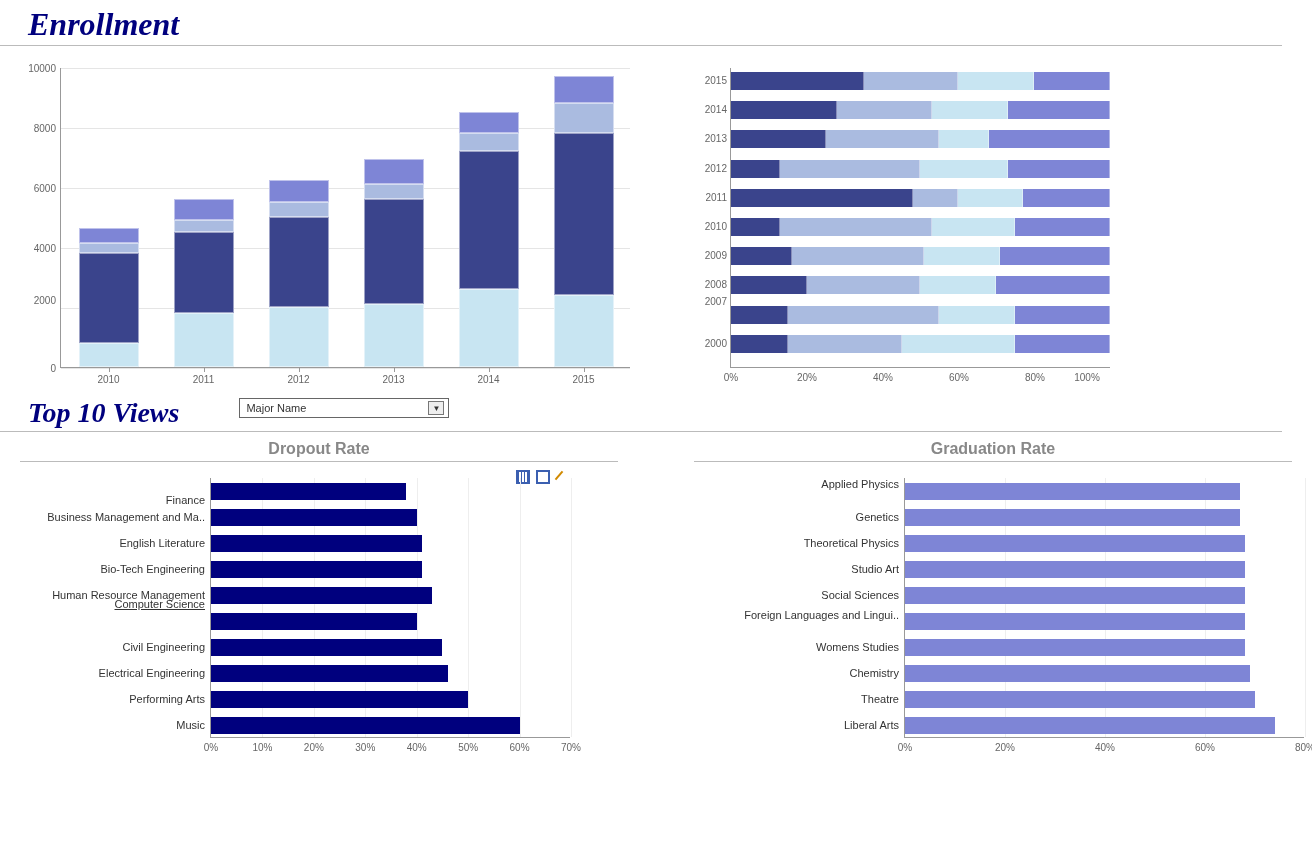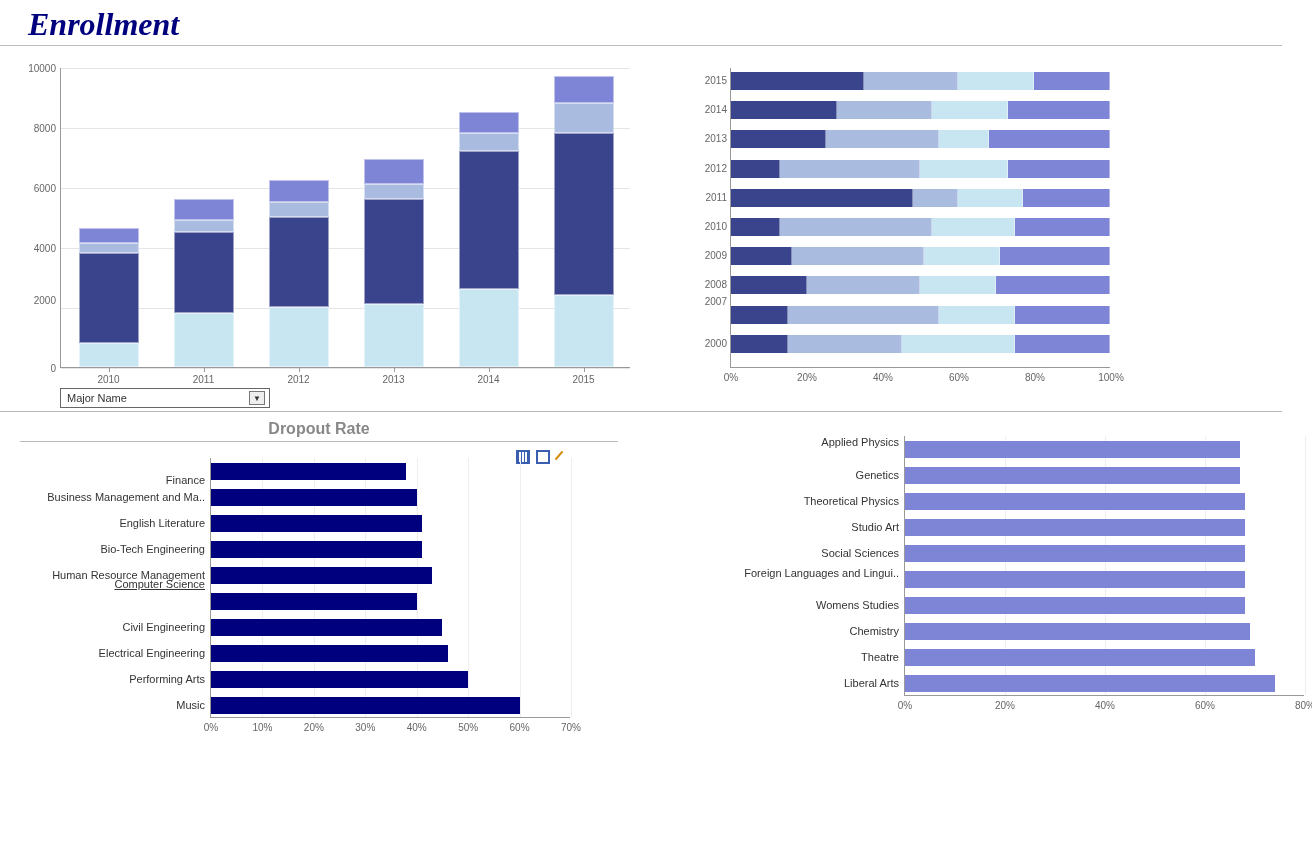--- a/index.html
+++ b/index.html
@@ -304,26 +304,27 @@
           <div class="seg t-tuit" style="width: 15%;"></div>
           <div class="seg t-pers" style="width: 30%;"></div>
           <div class="seg t-fail" style="width: 30%;"></div>
           <div class="seg t-course" style="width: 25%;"></div>
         </div>
         <div class="xlab" style="left: 0px;">0%</div>
         <div class="xlab" style="left: 76px;">20%</div>
         <div class="xlab" style="left: 152px;">40%</div>
         <div class="xlab" style="left: 228px;">60%</div>
         <div class="xlab" style="left: 304px;">80%</div>
-        <div class="xlab" style="left: 380px;">100%</div>
+        <div class="xlab" style="left: 356px;">100%</div>
       </div>
   </div>
 </div>
 
 <div class="top10-row">
+  <div class="section-title h2">Top 10 Views</div>
   <div class="dropdown">
     <span>Major Name</span>
     <span class="arrow">▼</span>
   </div>
 </div>
 
 <div class="row" style="margin-top:8px;gap:36px;">
   <div id="dropPanel" class="panel">
     <div class="sub-title">Dropout Rate</div>
     <div class="mini-toolbar">
@@ -364,20 +365,21 @@
         <div class="rowlabel" style="top: 188.5px;">Electrical Engineering</div>
         <div class="bar bar-dark" style="top: 186.5px; left: 0px; width: 236.571px;"></div>
         <div class="rowlabel" style="top: 214.5px;">Performing Arts</div>
         <div class="bar bar-dark" style="top: 212.5px; left: 0px; width: 257.143px;"></div>
         <div class="rowlabel" style="top: 240.5px;">Music</div>
         <div class="bar bar-dark" style="top: 238.5px; left: 0px; width: 308.571px;"></div>
       </div>
   </div>
 
   <div id="gradPanel" class="panel">
+    <div class="sub-title">Graduation Rate</div>
     <div id="gradChart" class="hbar-chart">
         <div class="xlab" style="left: 0px;">0%</div>
         <div class="xgrid" style="left: 100px;"></div>
         <div class="xlab" style="left: 100px;">20%</div>
         <div class="xgrid" style="left: 200px;"></div>
         <div class="xlab" style="left: 200px;">40%</div>
         <div class="xgrid" style="left: 300px;"></div>
         <div class="xlab" style="left: 300px;">60%</div>
         <div class="xgrid" style="left: 400px;"></div>
         <div class="xlab" style="left: 400px;">80%</div>

